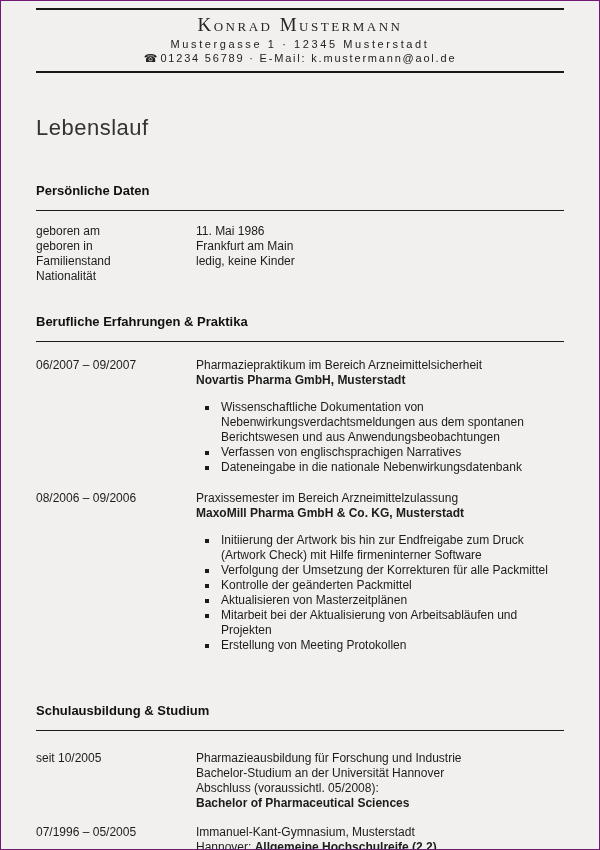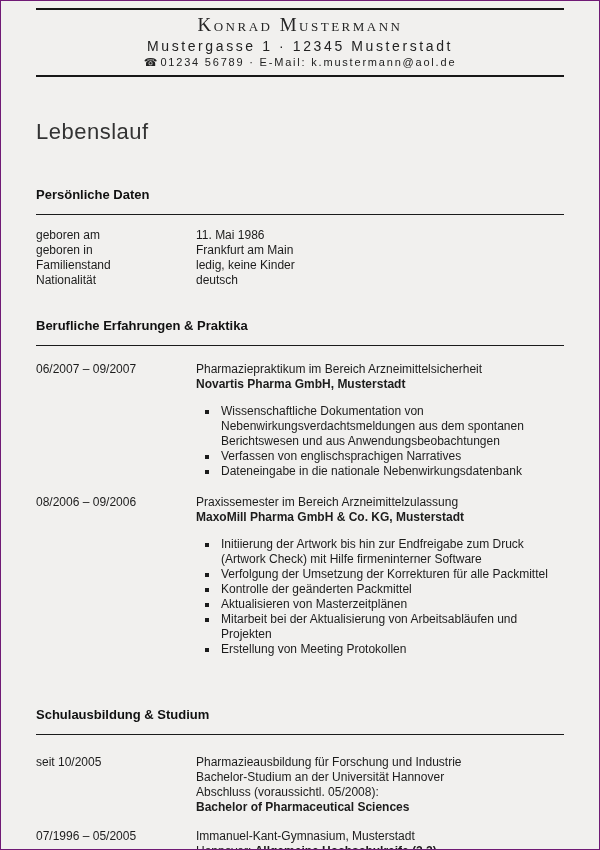--- a/index.html
+++ b/index.html
@@ -24,21 +24,21 @@
   .cv-header { text-align:center; padding:2px 0 6px 0; }
   .name {
     font-family:"Liberation Serif", serif;
     font-variant:small-caps;
     font-size:19px;
     letter-spacing:2.5px;
     color:#262626;
     margin-top:2px;
   }
   .address {
-    font-size:14px; letter-spacing:2.6px; margin-top:2px; color:#222;
+    font-size:11px; letter-spacing:2.6px; margin-top:2px; color:#222;
   }
   .contact {
     font-size:11px; letter-spacing:1.8px; margin-top:2px; color:#222;
   }
   .contact .phone { letter-spacing:0; margin-right:3px; }
 
   .doc-title {
     margin-top:42px;
     font-size:22px;
     font-weight:400;
@@ -106,21 +106,20 @@
         <div class="row">
           <div class="cell-label">geboren in</div>
           <div class="cell-value">Frankfurt am Main</div>
         </div>
         <div class="row">
           <div class="cell-label">Familienstand</div>
           <div class="cell-value">ledig, keine Kinder</div>
         </div>
         <div class="row">
           <div class="cell-label">Nationalität</div>
-          <div class="cell-value">deutsch</div>
         </div>
       </div>
     </section>
 
     <section class="section">
       <h2 class="section-heading">Berufliche Erfahrungen &amp; Praktika</h2>
 
       <div class="entry">
         <div class="cell-label">06/2007 – 09/2007</div>
         <div class="entry-body">

